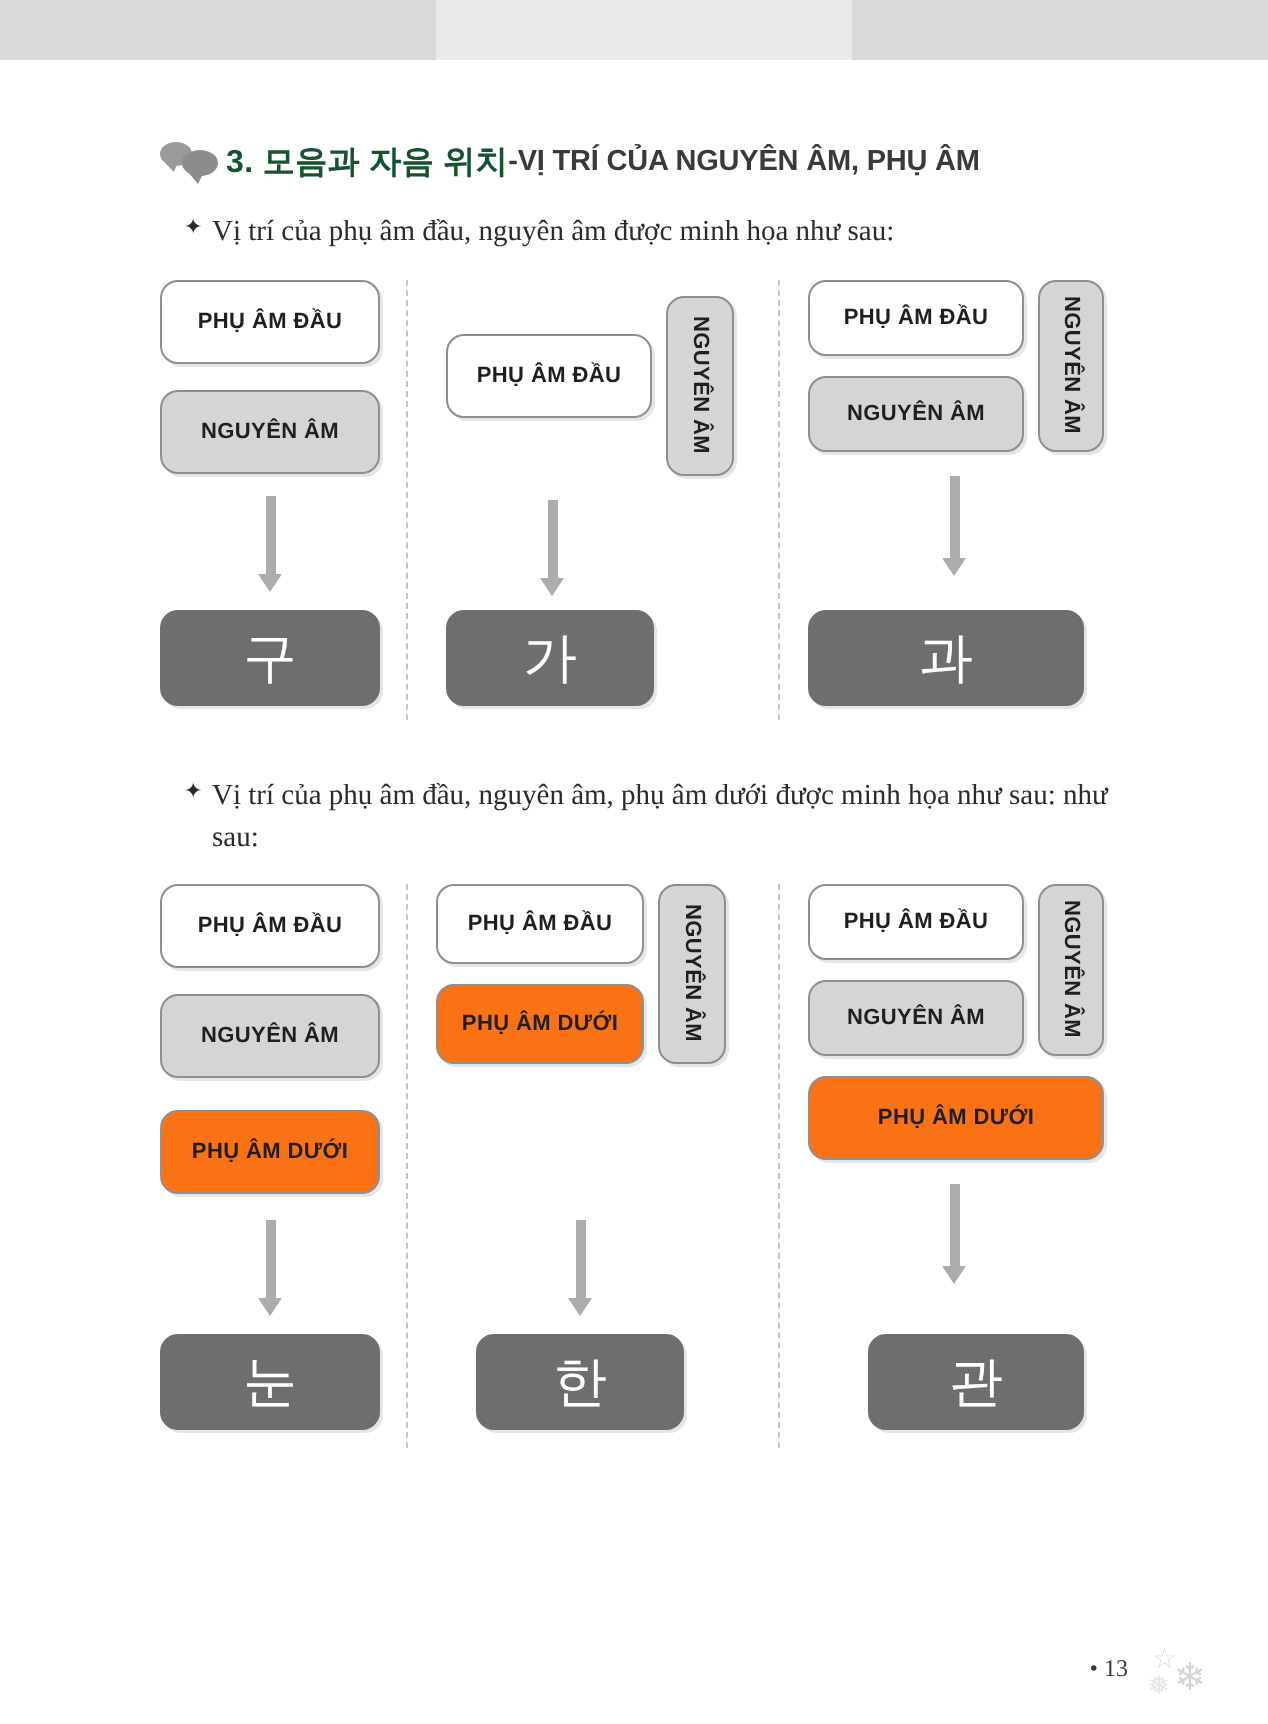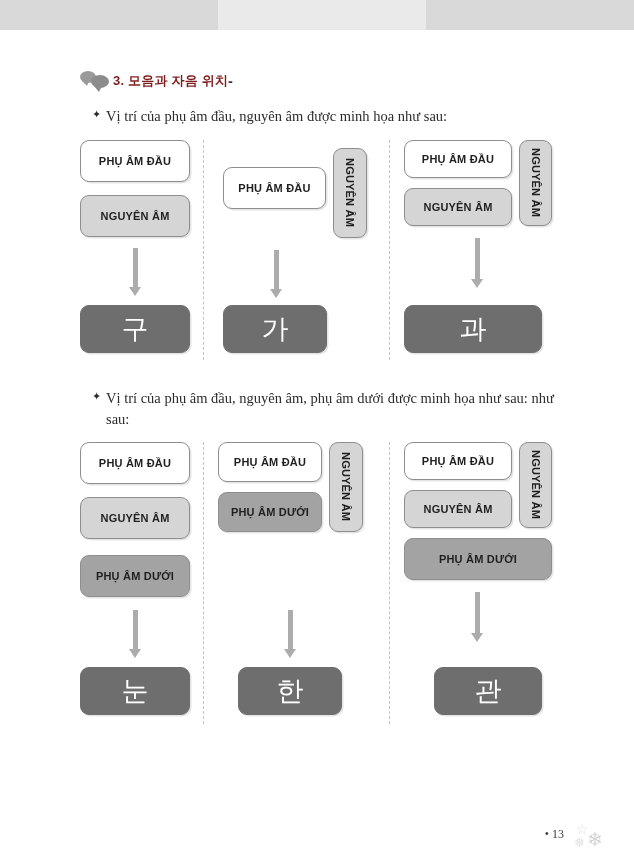--- a/index.html
+++ b/index.html
@@ -80,23 +80,23 @@
   .bubble-icon .b2:after {
     content: "";
     position: absolute;
     left: 3px; bottom: -4px;
     width: 0; height: 0;
     border-left: 5px solid transparent;
     border-right: 3px solid transparent;
     border-top: 6px solid #8c8c8c;
   }
   .title-ko {
-    font-size: 13px;
+    font-size: 16px;
     font-weight: bold;
-    color: #7f1d1d;
+    color: #14532d;
     letter-spacing: 0.2px;
   }
   .title-vi {
     font-size: 14.5px;
     font-weight: bold;
     color: #3a3a3a;
     letter-spacing: -0.1px;
   }
 
   
@@ -148,21 +148,21 @@
     font-weight: bold;
     font-size: 11px;
     letter-spacing: 0.2px;
     color: #1f1f1f;
     text-align: center;
     position: absolute;
     box-shadow: 1.5px 1.5px 0 rgba(0,0,0,0.10);
   }
   .box.white  { background: #ffffff; }
   .box.light  { background: #d5d5d5; }
-  .box.medium { background: #a3a3a3; }
+  .box.medium { background: #f97316; }
   .box.vert {
     background: #d5d5d5;
     writing-mode: vertical-rl;
     text-orientation: mixed;
   }
   .box.result {
     background: #6e6e6e;
     border-color: #6e6e6e;
     color: #ffffff;
     font-family: "DejaVu Sans", sans-serif;
@@ -232,20 +232,21 @@
 
 <div class="page">
 
   <div class="section-title">
     <span class="bubble-icon">
       <span class="b1"></span>
         <span class="b2"></span>
     </span>
     <span class="title-ko">3. 모음과 자음 위치</span>
     <span class="title-vi"> - </span>
+    <span class="title-vi">VỊ TRÍ CỦA NGUYÊN ÂM, PHỤ ÂM</span>
   </div>
 
   <div class="bullet-line" style="left:92px; top:76px;">
     <span class="bullet-mark">✦</span>
     <span class="bullet-text">Vị trí của phụ âm đầu, nguyên âm được minh họa như sau:</span>
   </div>
 
   <div class="diagram" style="top:110px; height:230px;">
 
     <div class="divider" style="left:203px; top:0; height:220px;"></div>

